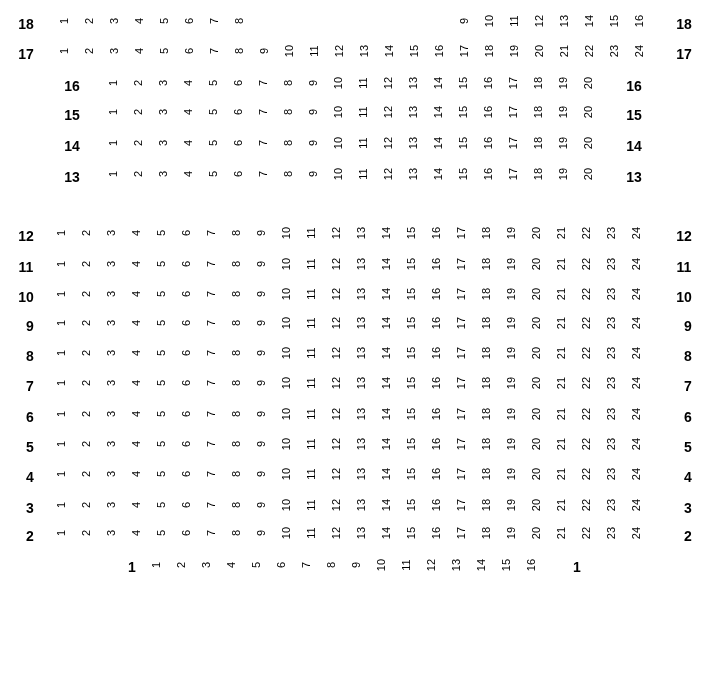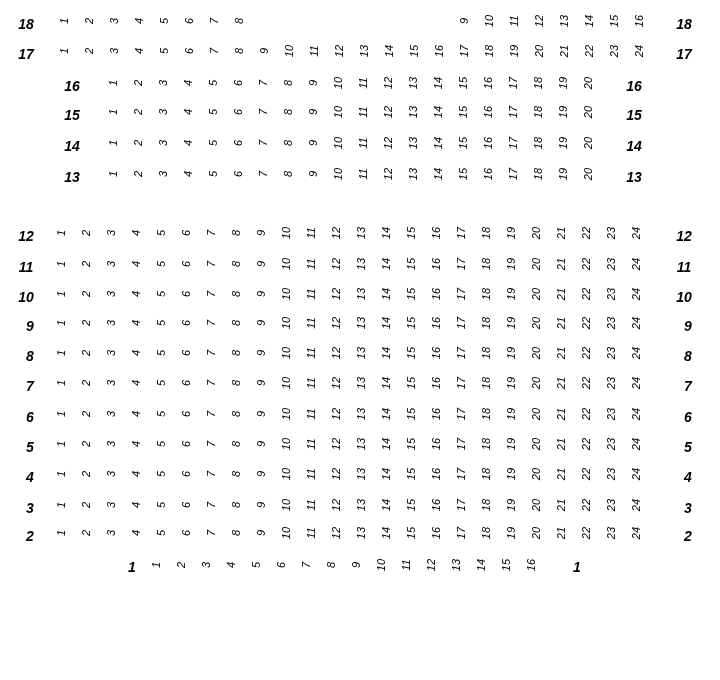--- a/index.html
+++ b/index.html
@@ -11,21 +11,20 @@
     width: 720px;
     height: 680px;
     font-family: "Liberation Sans", sans-serif;
     color: #000000;
     overflow: hidden;
   }
   #stage {
     position: relative;
     width: 588px;
     height: 680px;
-    font-style: italic;
   }
   
   .row-label {
     position: absolute;
     font-weight: bold;
     font-size: 14px;
     line-height: 14px;
     text-align: center;
     width: 24px;
     color: #000;

